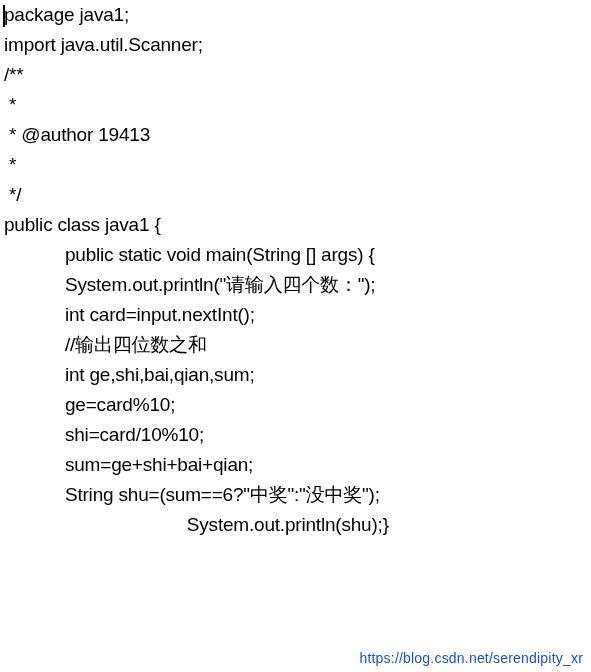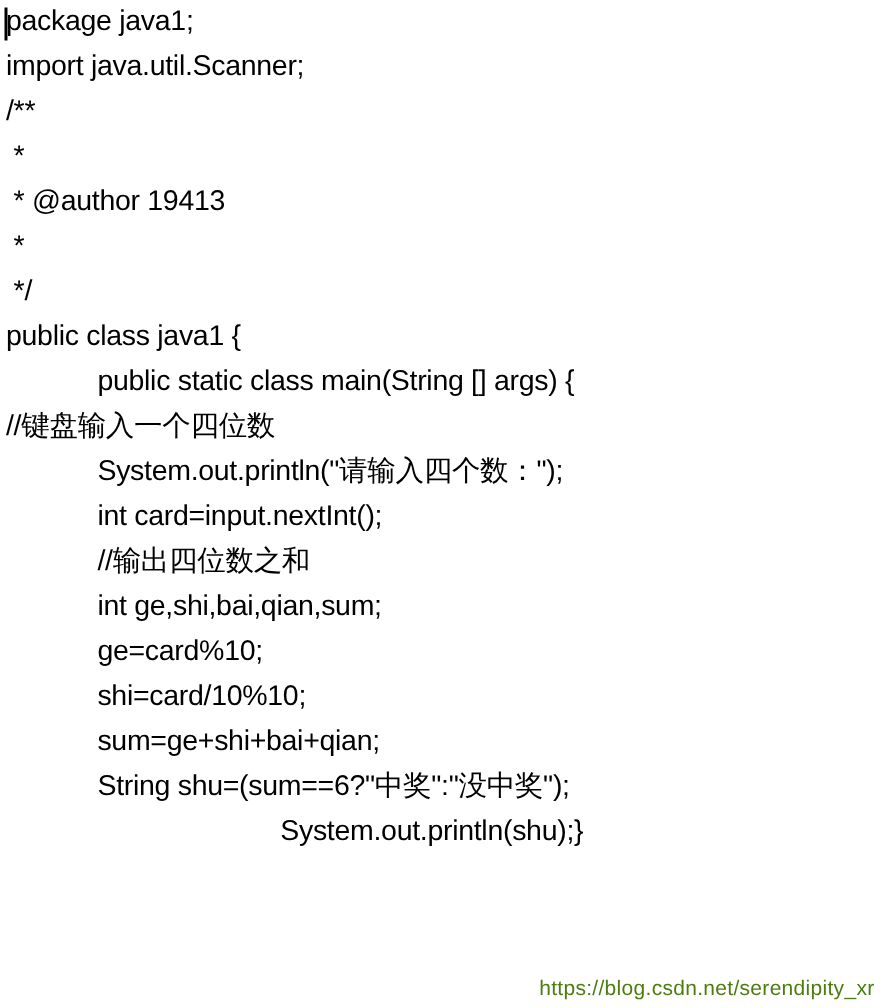--- a/index.html
+++ b/index.html
@@ -71,27 +71,26 @@
   <div id="text-caret"></div>
   <div id="code-lines">
       <div class="code-line"><span class="ln-text">package java1;</span></div>
       <div class="code-line"><span class="ln-text">import java.util.Scanner;</span></div>
       <div class="code-line"><span class="ln-text">/**</span></div>
       <div class="code-line"><span class="ln-text"> * </span></div>
       <div class="code-line"><span class="ln-text"> * @author 19413</span></div>
       <div class="code-line"><span class="ln-text"> * </span></div>
       <div class="code-line"><span class="ln-text"> */</span></div>
       <div class="code-line"><span class="ln-text">public class java1 {</span></div>
-      <div class="code-line"><span class="ln-text">            public static class main(String [] args) {</span></div>
-      <div class="code-line"><span class="ln-text">//键盘输入一个四位数</span></div>
+      <div class="code-line"><span class="ln-text">            public static void main(String [] args) {</span></div>
       <div class="code-line"><span class="ln-text">            System.out.println("请输入四个数：");</span></div>
       <div class="code-line"><span class="ln-text">            int card=input.nextInt();</span></div>
       <div class="code-line"><span class="ln-text">            //输出四位数之和</span></div>
       <div class="code-line"><span class="ln-text">            int ge,shi,bai,qian,sum;</span></div>
       <div class="code-line"><span class="ln-text">            ge=card%10;</span></div>
       <div class="code-line"><span class="ln-text">            shi=card/10%10;</span></div>
       <div class="code-line"><span class="ln-text">            sum=ge+shi+bai+qian;</span></div>
       <div class="code-line"><span class="ln-text">            String shu=(sum==6?"中奖":"没中奖");</span></div>
       <div class="code-line"><span class="ln-text">                                    System.out.println(shu);}</span></div>
     </div>
 </div>
 
-<div id="watermark" style="color: #4d7c0f;">https://blog.csdn.net/serendipity_xr</div>
+<div id="watermark" style="color: #1d4ed8;">https://blog.csdn.net/serendipity_xr</div>
 
 </body></html>

